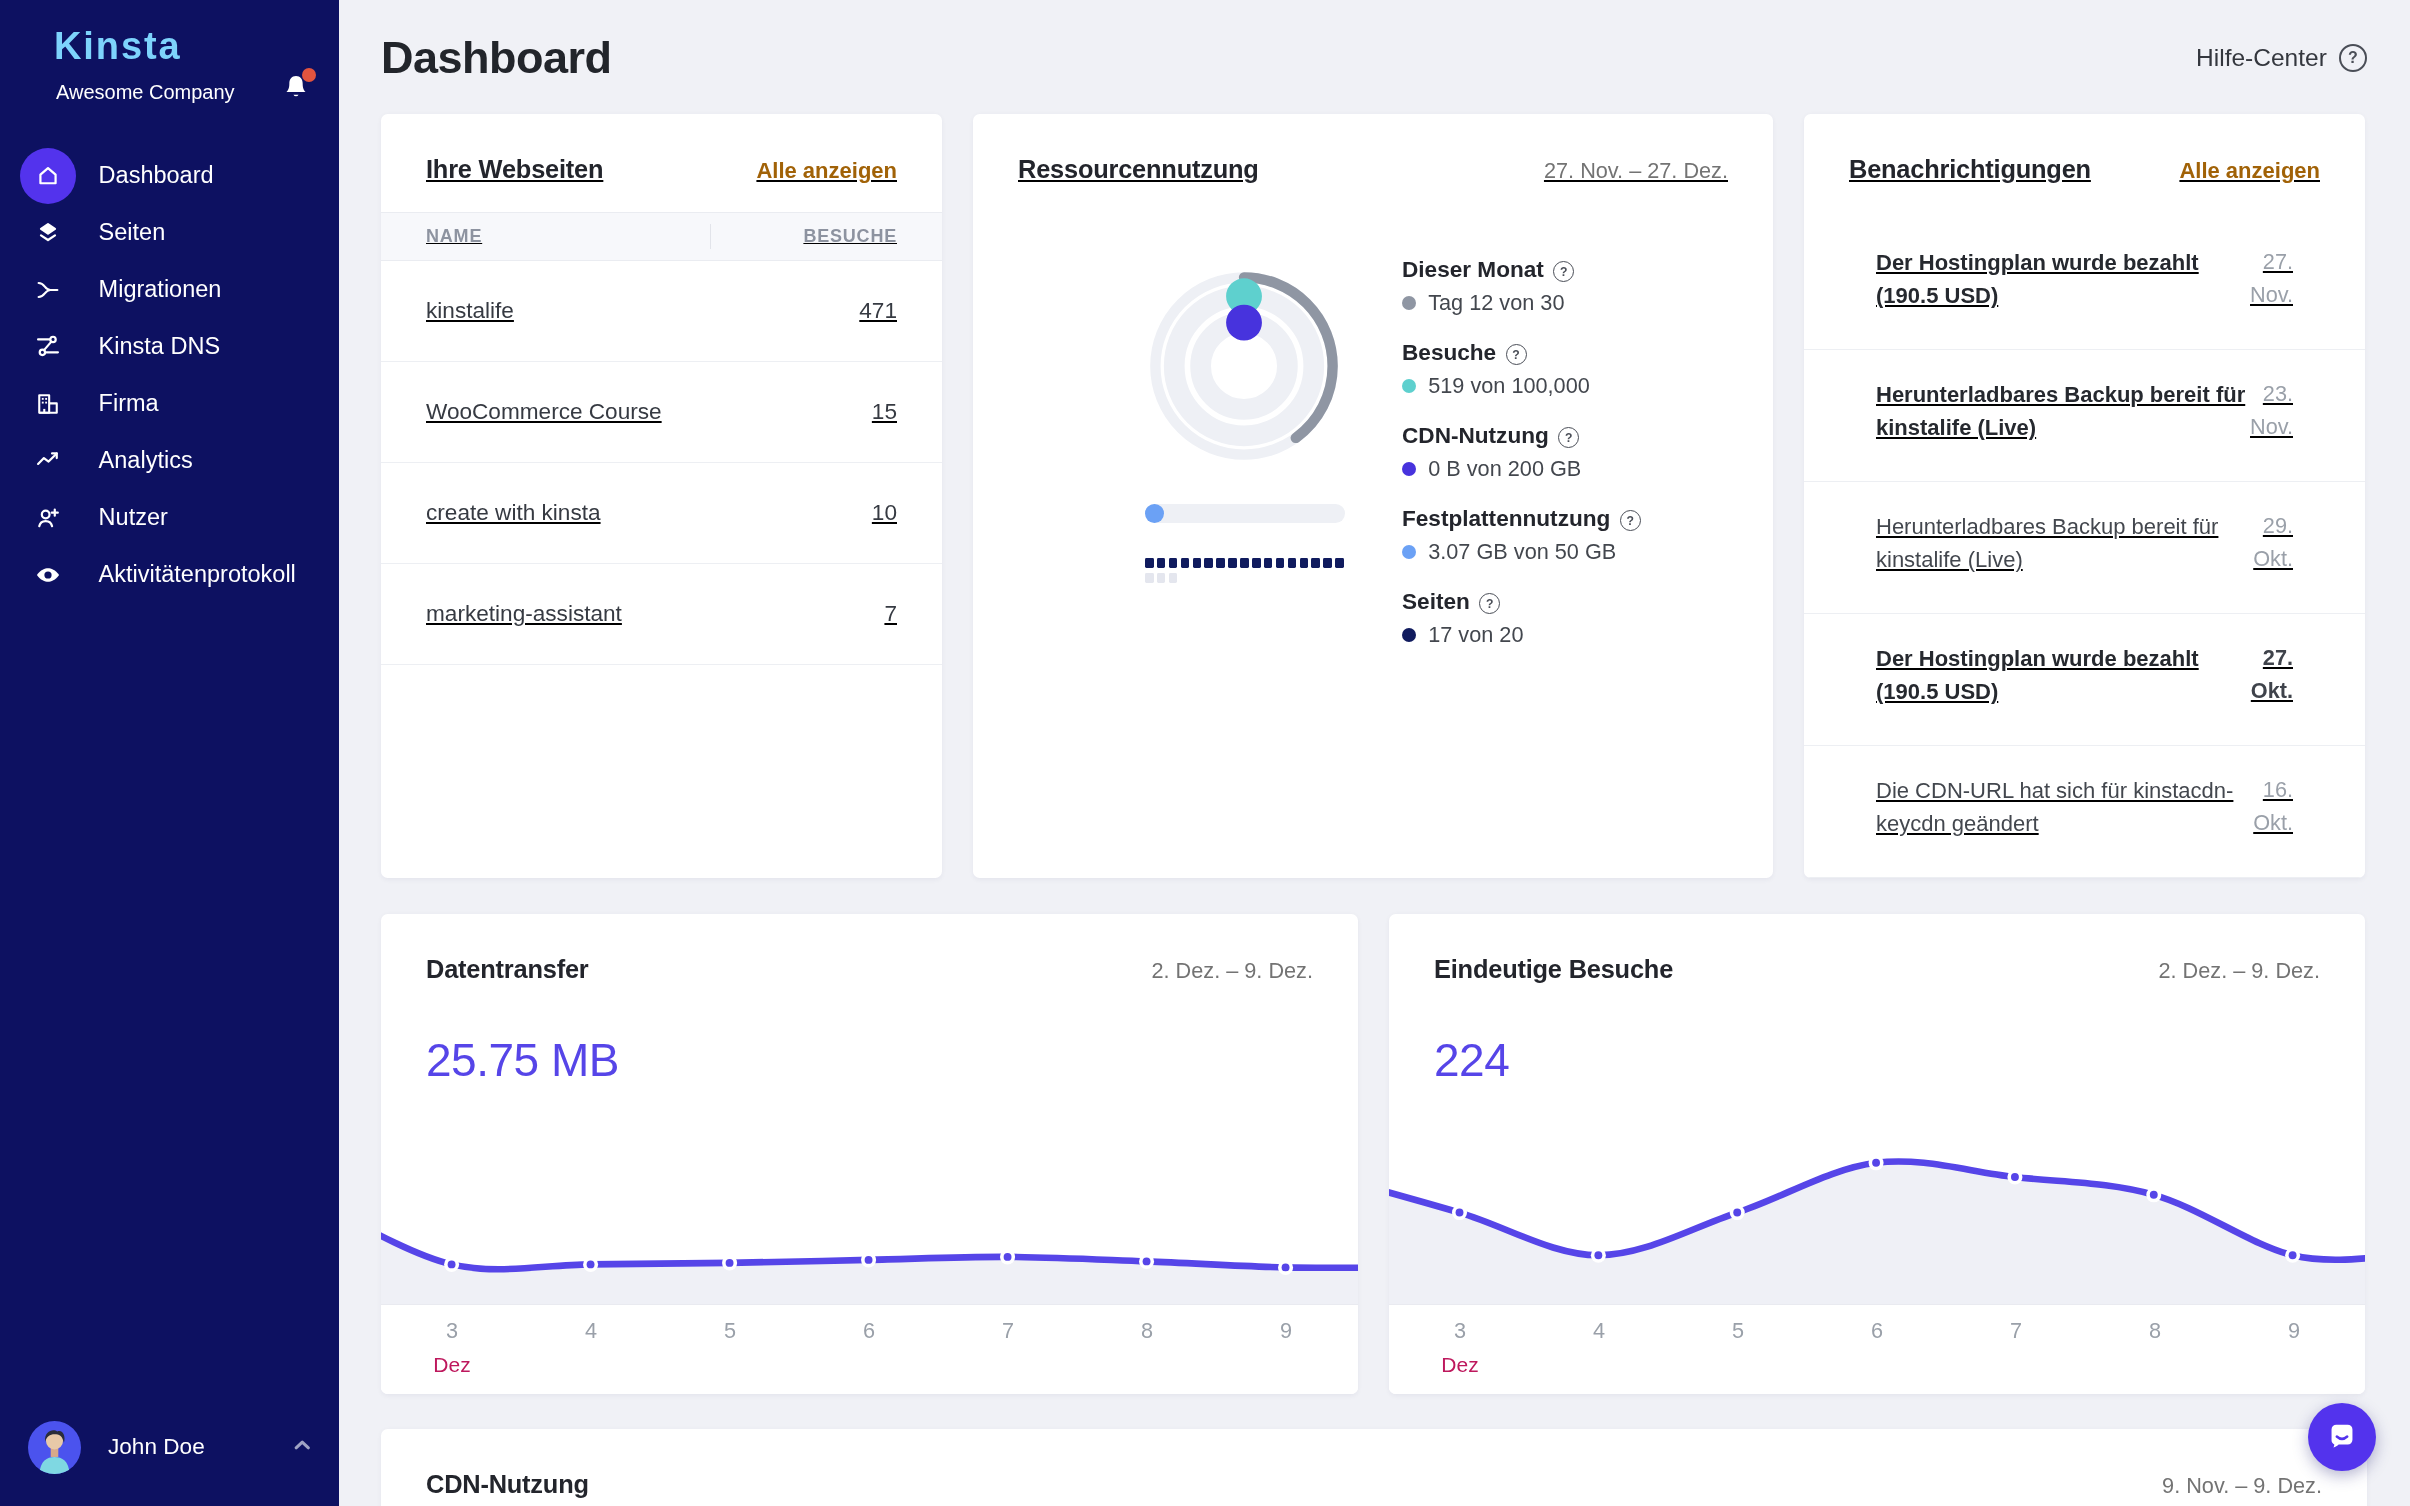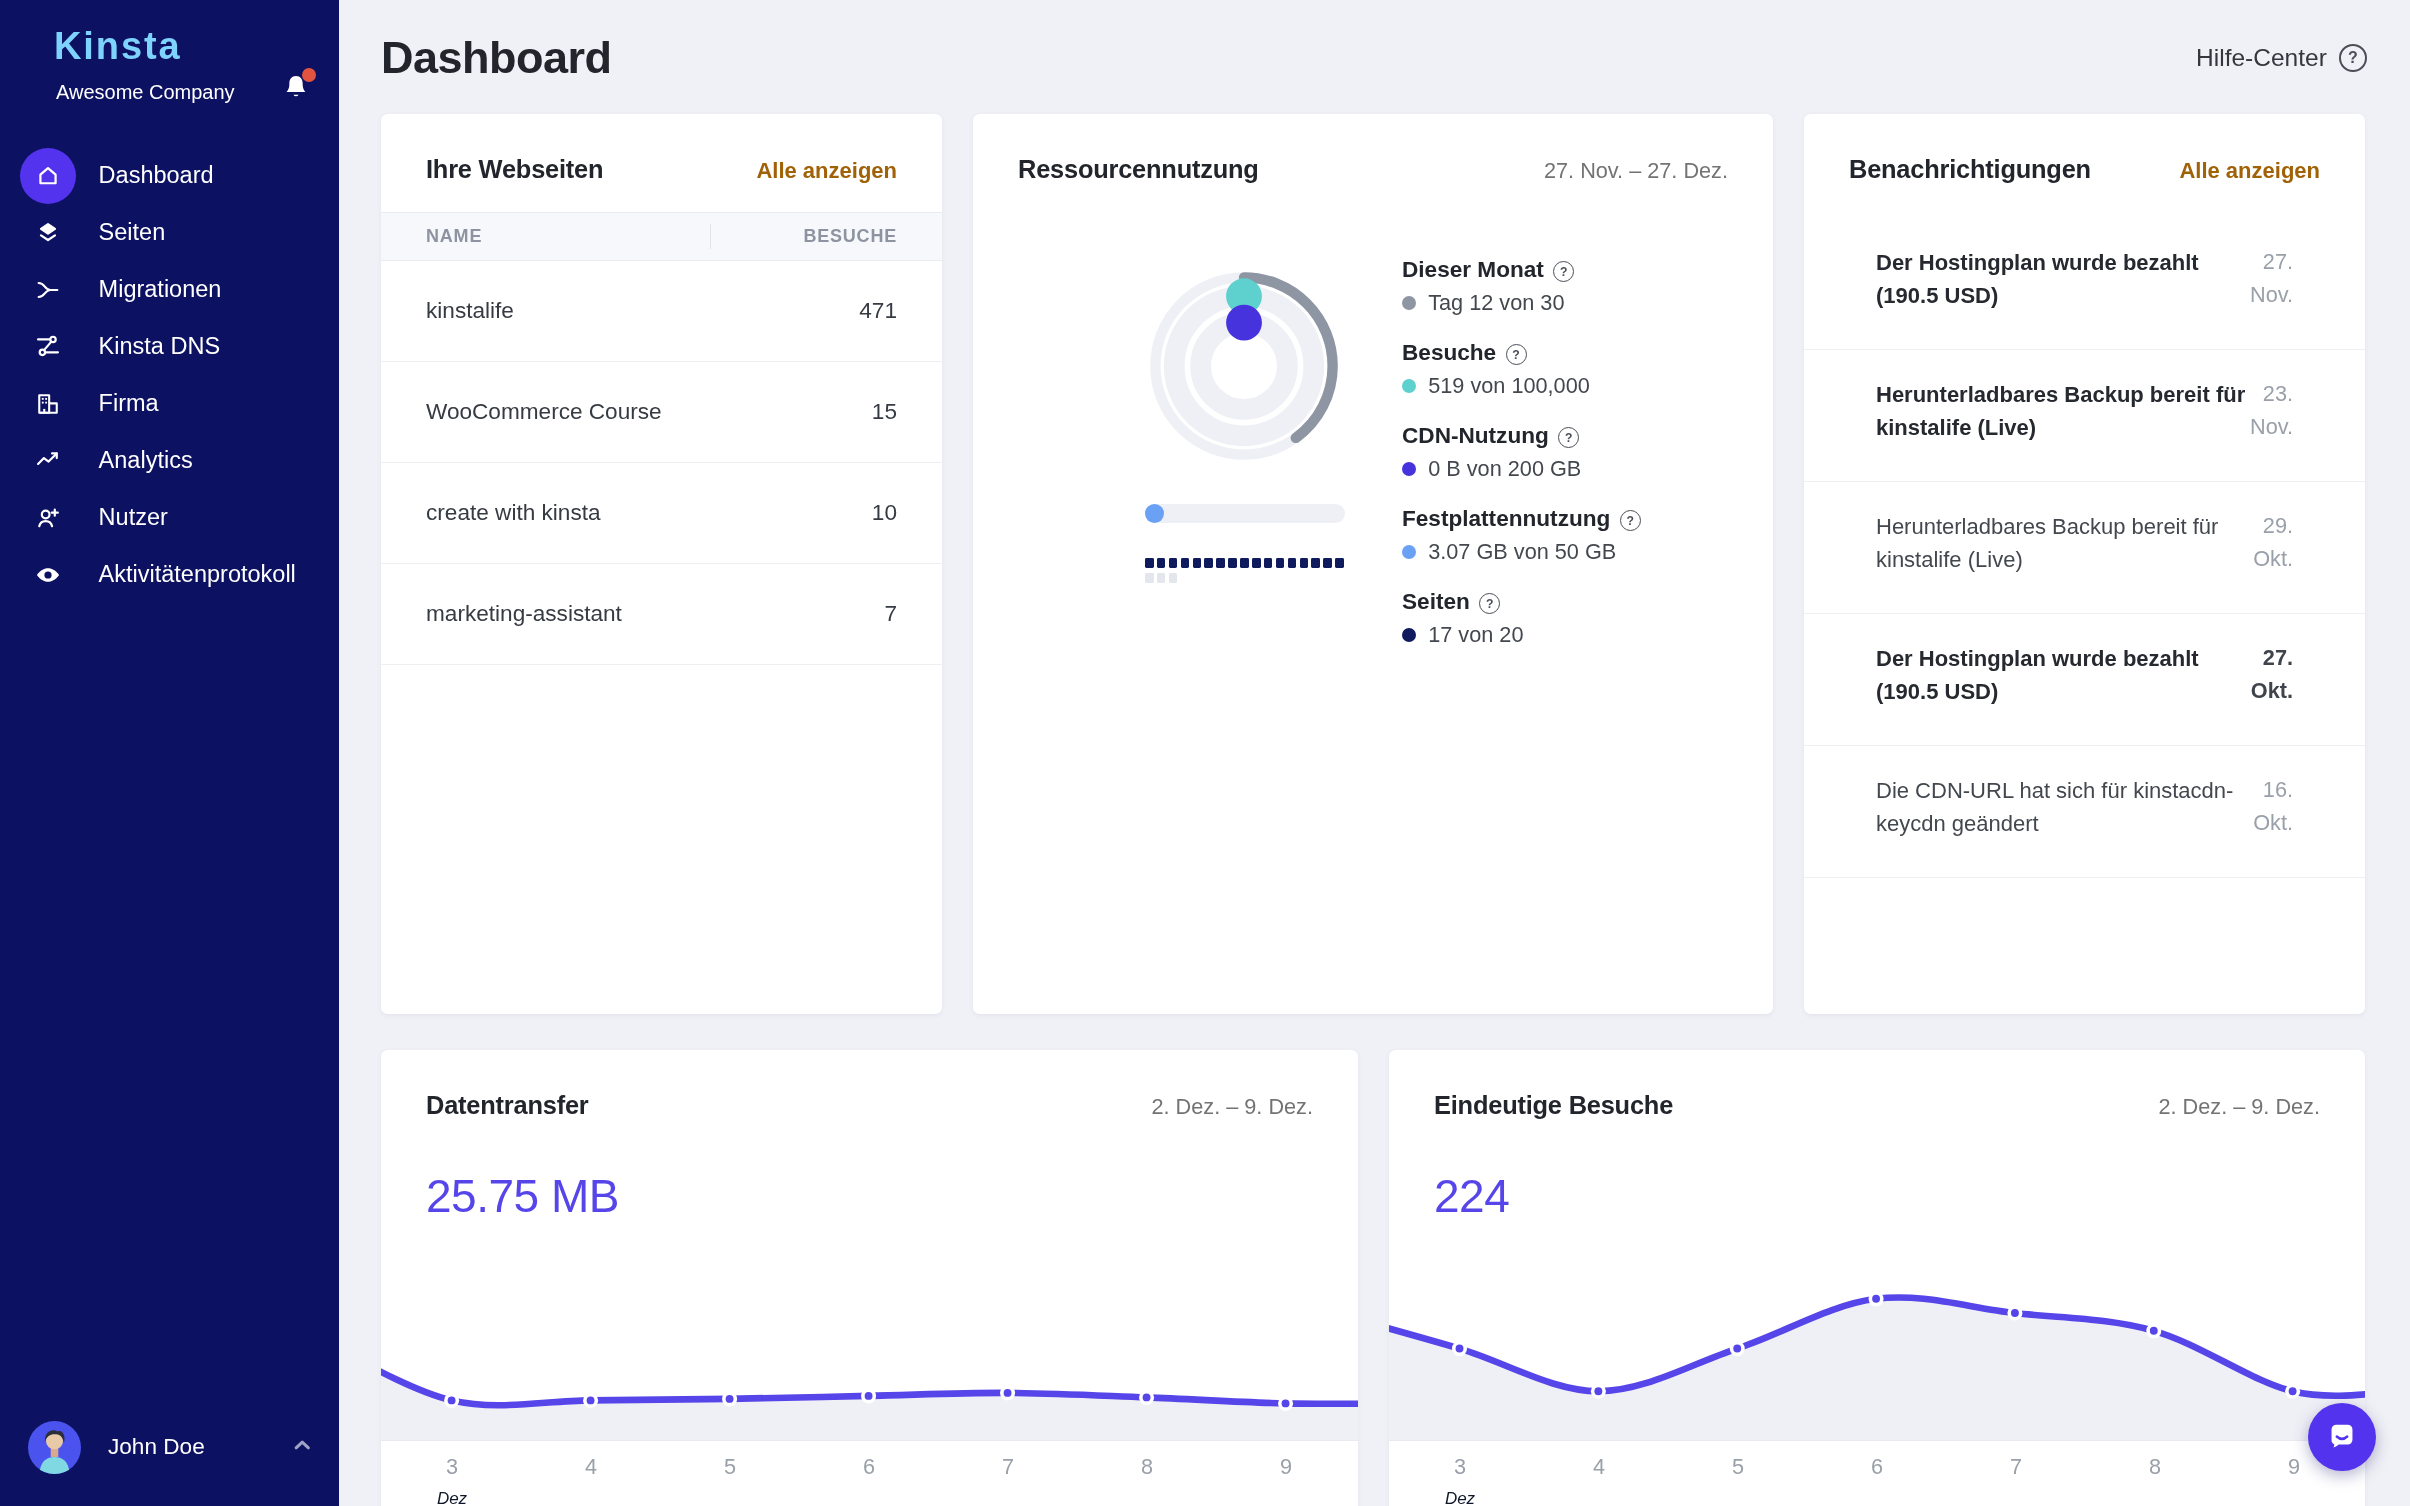--- a/index.html
+++ b/index.html
@@ -28,21 +28,21 @@
   .chev{margin-left:auto;}
   
   .main{position:absolute;left:339px;top:0;width:2072px;height:1507px;padding:28px 44px 0 42px;box-sizing:border-box;}
   .main-head{display:flex;justify-content:space-between;align-items:center;height:60px;margin-bottom:26px;}
   .page-title{font-size:45px;font-weight:800;color:#22252b;letter-spacing:-0.5px;}
   .help{display:flex;align-items:center;gap:12.2px;font-size:24.5px;color:#34373e;cursor:pointer;}
   .qmark{display:inline-flex;align-items:center;justify-content:center;border-radius:50%;border:2.3px solid #4a4e57;color:#4a4e57;font-weight:700;box-sizing:border-box;}
   .qmark.big{width:28px;height:28px;font-size:16px;}
   .qmark.small{width:21px;height:21px;font-size:12.2px;border-width:1.9px;margin-left:9.4px;position:relative;top:1.9px;}
   .row1{display:grid;grid-template-columns:561px 800px 561px;gap:31px;margin-bottom:36px;}
-  .row1 .card{height:900px;}
+  .row1 .card{height:764px;text-decoration:underline;}
   .row2{display:grid;grid-template-columns:977px 976px;gap:31px;margin-bottom:35px;}
   .row2 .card{height:480px;}
   .row3 .card{height:292px;}
   .card{background:#fff;border-radius:6.6px;box-shadow:0 1.9px 5.6px rgba(24,28,70,.05);position:relative;overflow:hidden;}
   .card-head{display:flex;justify-content:space-between;align-items:baseline;padding:41px 45px 0;}
   .card-title{font-size:25.4px;font-weight:800;color:#23252c;letter-spacing:-0.2px;}
   .period{font-size:21.7px;color:#737373;}
   .link{font-size:22px;font-weight:700;color:#a16207;cursor:pointer;}
   
   .tbl-head{margin-top:28px;height:47px;background:#f7f8fb;border-top:0.9px solid #eaecf1;border-bottom:0.9px solid #eaecf1;display:flex;align-items:center;padding:0 45px;font-size:18px;font-weight:700;letter-spacing:0.8px;color:#8d93a0;text-transform:uppercase;}
@@ -68,21 +68,21 @@
   .notif{display:flex;justify-content:space-between;padding:28px 72px;border-bottom:0.9px solid #edeff3;min-height:132px;box-sizing:border-box;cursor:pointer;}
   .notif-text{width:384px;font-size:22px;line-height:1.5;color:#43474e;}
   .notif.unread .notif-text{font-weight:700;color:#26292f;}
   .notif-date{text-align:right;font-size:21.7px;line-height:1.5;color:#9aa0a9;white-space:pre-line;}
   .notif.date-bold .notif-date{font-weight:700;color:#3f434b;}
   
   .big-num{position:absolute;left:45px;top:119px;font-size:46px;font-weight:400;color:#5645e8;z-index:2;letter-spacing:-0.5px;}
   .chart-svg{position:absolute;left:0;bottom:89px;width:100%;height:391px;pointer-events:none;}
   .axis{position:absolute;left:0;right:0;bottom:0;height:89px;border-top:0.9px solid #e9eaf0;background:#fff;}
   .tick{position:absolute;top:13px;transform:translateX(-50%);font-size:21.7px;color:#9aa0a9;text-align:center;}
-  .tick .mon{display:block;margin-top:8.5px;font-size:17px;color:#0f172a;font-style:italic;}
+  .tick .mon{display:block;margin-top:8.5px;font-size:21px;color:#be185d;}
   
   .chat-btn{position:absolute;left:2308px;top:1403px;width:68px;height:68px;border-radius:50%;background:#5333ed;box-shadow:0 4.7px 15px rgba(40,40,120,.35);display:flex;align-items:center;justify-content:center;cursor:pointer;z-index:9;}
 </style>
 </head>
 <body>
 
 <aside class="sidebar">
   <div class="logo">Kinsta</div>
   <div class="company">Awesome Company</div>
   <div class="bell-wrap">

